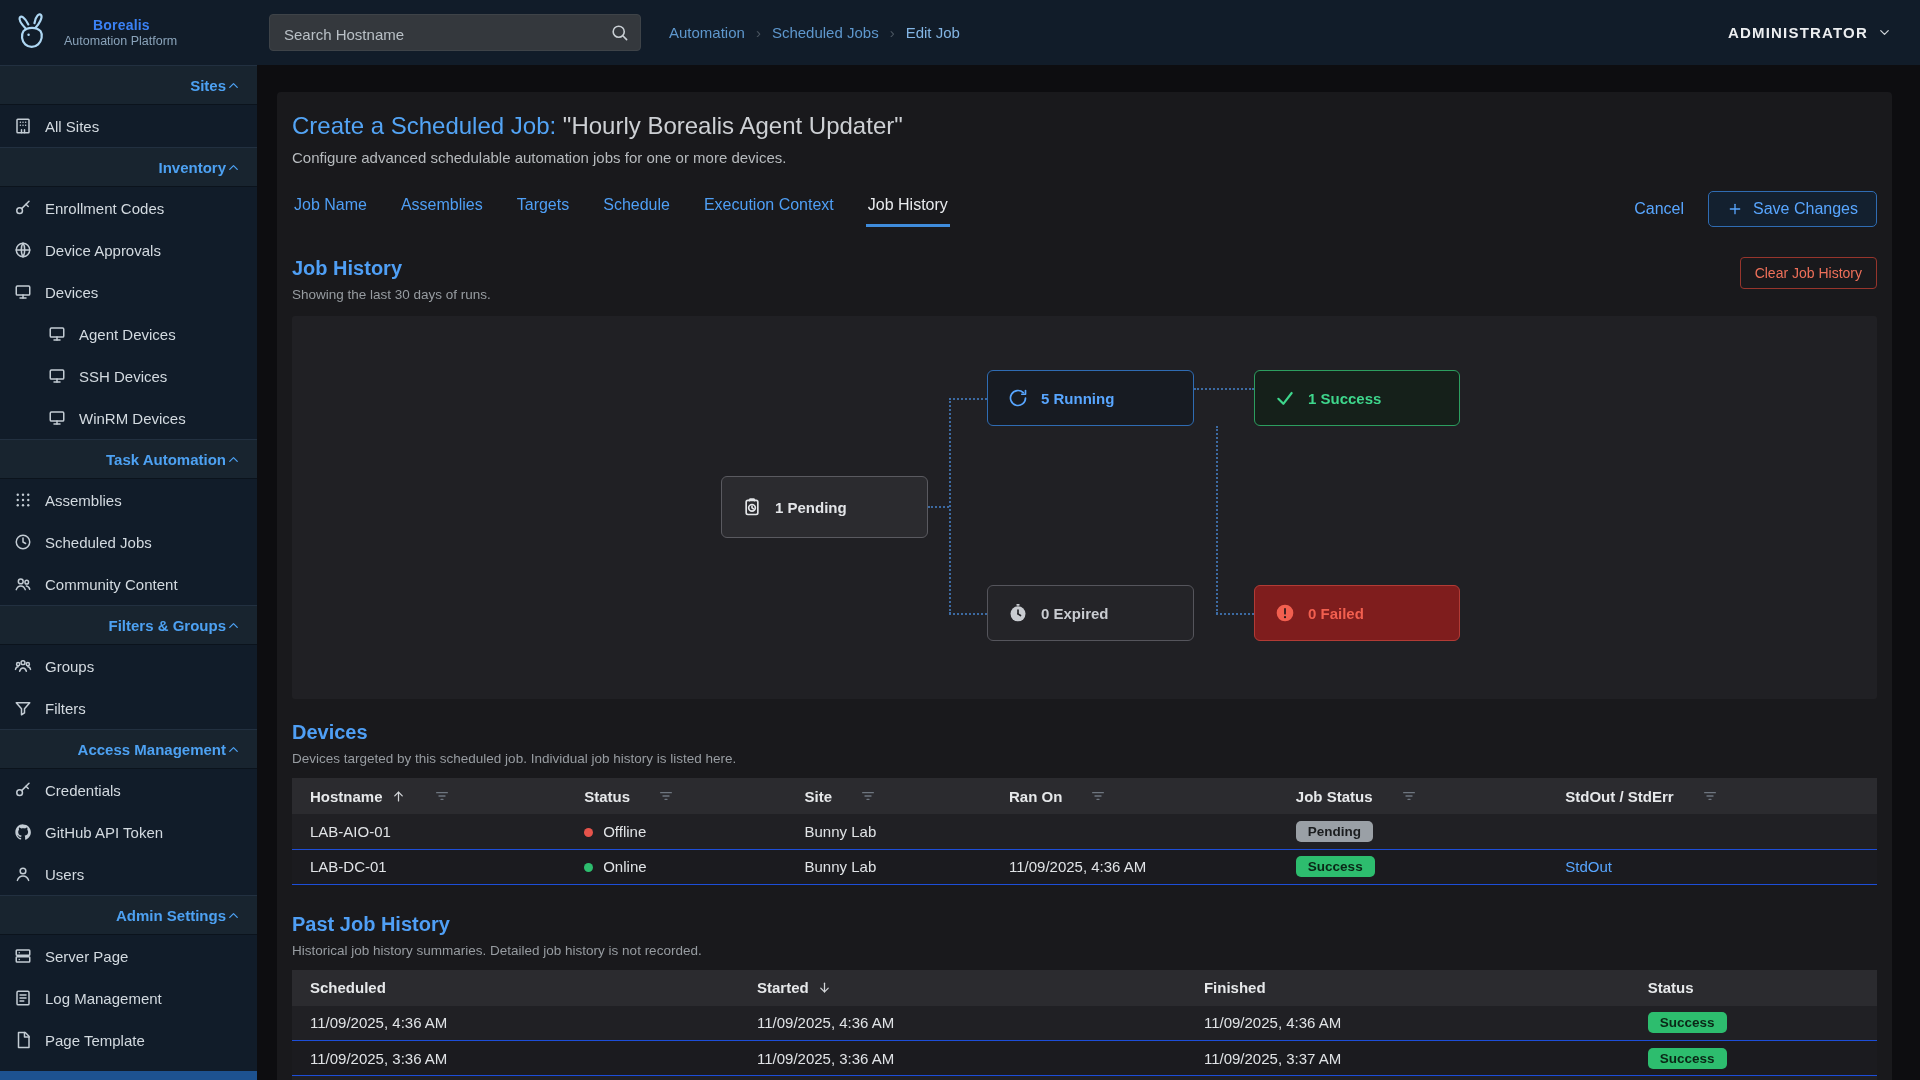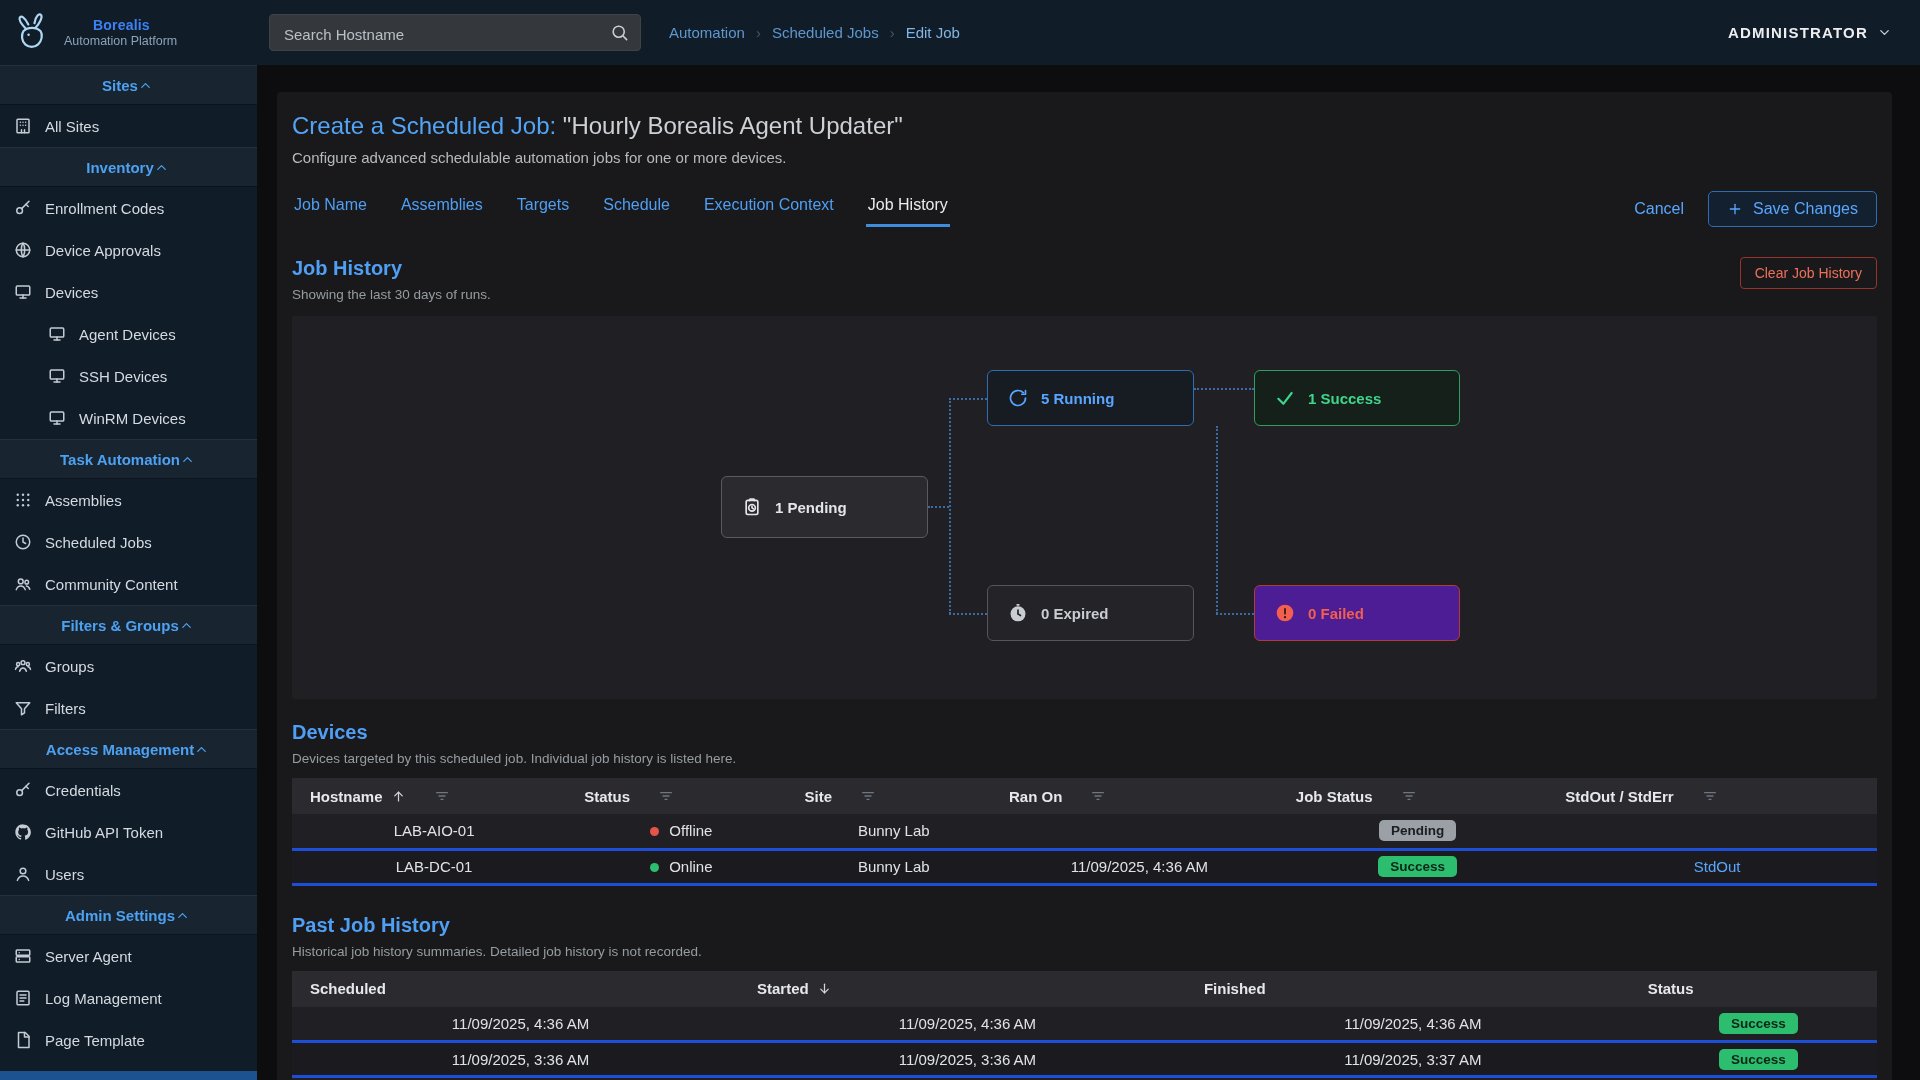--- a/index.html
+++ b/index.html
@@ -25,21 +25,21 @@
   .crumb-sep { color:#4a5560; font-size:15px; }
   .admin { margin-left:auto; margin-right:28px; display:flex; align-items:center; gap:9px;
     color:#eceef0; font-weight:700; letter-spacing:1.2px; font-size:15px; cursor:pointer; }
   .admin .icon { width:15px; height:15px; color:#cfd4d8; }
 
   
   .shell { display:flex; height:1015px; }
 
   
   .sidebar { width:257px; flex:0 0 257px; background:#111c29; position:relative; overflow:hidden; }
-  .nav-section { display:flex; align-items:center; justify-content:center; height:40px; padding:0 16px 0 14px;
+  .nav-section { display:flex; align-items:center; justify-content:flex-end; height:40px; padding:0 16px 0 14px;
     background:#18242f; border-top:1px solid #223040; border-bottom:1px solid #0b131c; cursor:pointer; }
   .nav-section .sec-label { color:#4da1f2; font-weight:700; font-size:15px; }
   .nav-section .icon { width:15px; height:15px; color:#4da1f2; }
   .nav-item { display:flex; align-items:center; gap:13px; height:42px; padding:0 14px; color:#d3dae0; font-size:15px; cursor:pointer; }
   .nav-item.indent { padding-left:48px; }
   .nav-item .icon { width:18px; height:18px; color:#c3ccd4; flex:0 0 18px; }
   .sidebar-strip { position:absolute; left:0; right:0; bottom:0; height:9px; background:#1d5290; }
 
   
   .main { flex:1; padding:27px 28px 0 20px; overflow:hidden; }
@@ -67,42 +67,42 @@
 
   
   .flow-panel { position:relative; height:383px; background:#202024; border-radius:3px; margin-top:14px; }
   .node { position:absolute; display:flex; align-items:center; gap:13px; padding:0 20px;
     border-radius:6px; border:1px solid; font-weight:700; font-size:15px; }
   .node .icon { width:20px; height:20px; flex:0 0 20px; }
   .node-pending { left:429px; top:160px; width:207px; height:62px; background:#2b2b2f; border-color:#5a5a60; color:#e3e5e8; }
   .node-running { left:695px; top:54px;  width:207px; height:56px; background:#171b22; border-color:#2f6cb3; color:#58a6ff; }
   .node-success { left:962px; top:54px;  width:206px; height:56px; background:#15201a; border-color:#2c9e5f; color:#3ed68c; }
   .node-expired { left:695px; top:269px; width:207px; height:56px; background:#242428; border-color:#55555c; color:#c9ccd1; }
-  .node-failed  { left:962px; top:269px; width:206px; height:56px; background:#4c1d95; border-color:#b23b35; color:#f25f4f; }
+  .node-failed  { left:962px; top:269px; width:206px; height:56px; background:#7f1d1d; border-color:#b23b35; color:#f25f4f; }
   .conn { position:absolute; opacity:.95; }
   .c-h { border-top:2px dotted #3e6fa9; height:0; }
   .c-v { border-left:2px dotted #3e6fa9; width:0; }
   #c1 { left:636px; top:190px; width:21px; }
   #c2 { left:657px; top:82px;  height:216px; }
   #c3 { left:657px; top:82px;  width:38px; }
   #c4 { left:657px; top:297px; width:38px; }
   #c5 { left:902px; top:72px;  width:60px; }
   #c6 { left:924px; top:110px; height:188px; }
   #c7 { left:924px; top:297px; width:38px; }
 
   
   .devices-sec { margin-top:22px; }
   .past-sec { margin-top:28px; }
   .tbl { width:100%; border-collapse:collapse; table-layout:fixed; margin-top:12px; }
   .tbl th { background:#2b2b2f; height:36px; text-align:left; font-size:15px; font-weight:700; color:#e6e8ea; padding:0 8px 0 18px; }
   .th-inner { display:flex; align-items:center; }
   .sort-ic { width:15px; height:15px; color:#d2d5d8; margin-left:8px; flex:0 0 15px; }
   .filter-ic { width:16px; height:16px; color:#6e7680; margin-left:28px; flex:0 0 16px; cursor:pointer; }
-  .tbl td { height:35px; font-size:15px; color:#e0e3e6; padding:0 8px 0 18px; border-bottom:3px solid #1d4ed8;
-    overflow:hidden; white-space:nowrap;text-align:center; }
+  .tbl td { height:35px; font-size:15px; color:#e0e3e6; padding:0 8px 0 18px; border-bottom:1px solid #1d4ed8;
+    overflow:hidden; white-space:nowrap; }
   .tbl tbody tr:nth-child(odd)  { background:#202024; }
   .tbl tbody tr:nth-child(even) { background:#1b1b1f; }
   .dot { width:9px; height:9px; border-radius:50%; display:inline-block; margin-right:10px; }
   .dot.on  { background:#2dbd6e; }
   .dot.off { background:#e5534b; }
   .badge { display:inline-block; padding:3px 12px; border-radius:5px; font-size:13.5px; font-weight:700; }
   .badge.success { background:#2dbd6e; color:#0a2616; }
   .badge.pending { background:#9aa0a6; color:#1b1d1f; }
   .link { color:#58a6ff; }
   .icon svg { display:block; width:100%; height:100%; }
@@ -366,21 +366,21 @@
      </div>
         <div class="nav-item ">
          <span class="icon ">
             <svg viewBox="0 0 24 24" fill="none" stroke="currentColor" stroke-width="2" stroke-linecap="round" stroke-linejoin="round">
               <rect x="3" y="4" width="18" height="7" rx="1"></rect>
               <rect x="3" y="13" width="18" height="7" rx="1"></rect>
               <line x1="7" y1="7.5" x2="7" y2="7.51"></line>
               <line x1="7" y1="16.5" x2="7" y2="16.51"></line>
             </svg>
           </span>
-         <span>Server Agent</span>
+         <span>Server Page</span>
        </div>
         <div class="nav-item ">
          <span class="icon ">
             <svg viewBox="0 0 24 24" fill="none" stroke="currentColor" stroke-width="2" stroke-linecap="round" stroke-linejoin="round">
               <rect x="4" y="3" width="16" height="18" rx="1.5"></rect>
               <line x1="8" y1="8" x2="16" y2="8"></line>
               <line x1="8" y1="12" x2="16" y2="12"></line>
               <line x1="8" y1="16" x2="13" y2="16"></line>
             </svg>
           </span>

